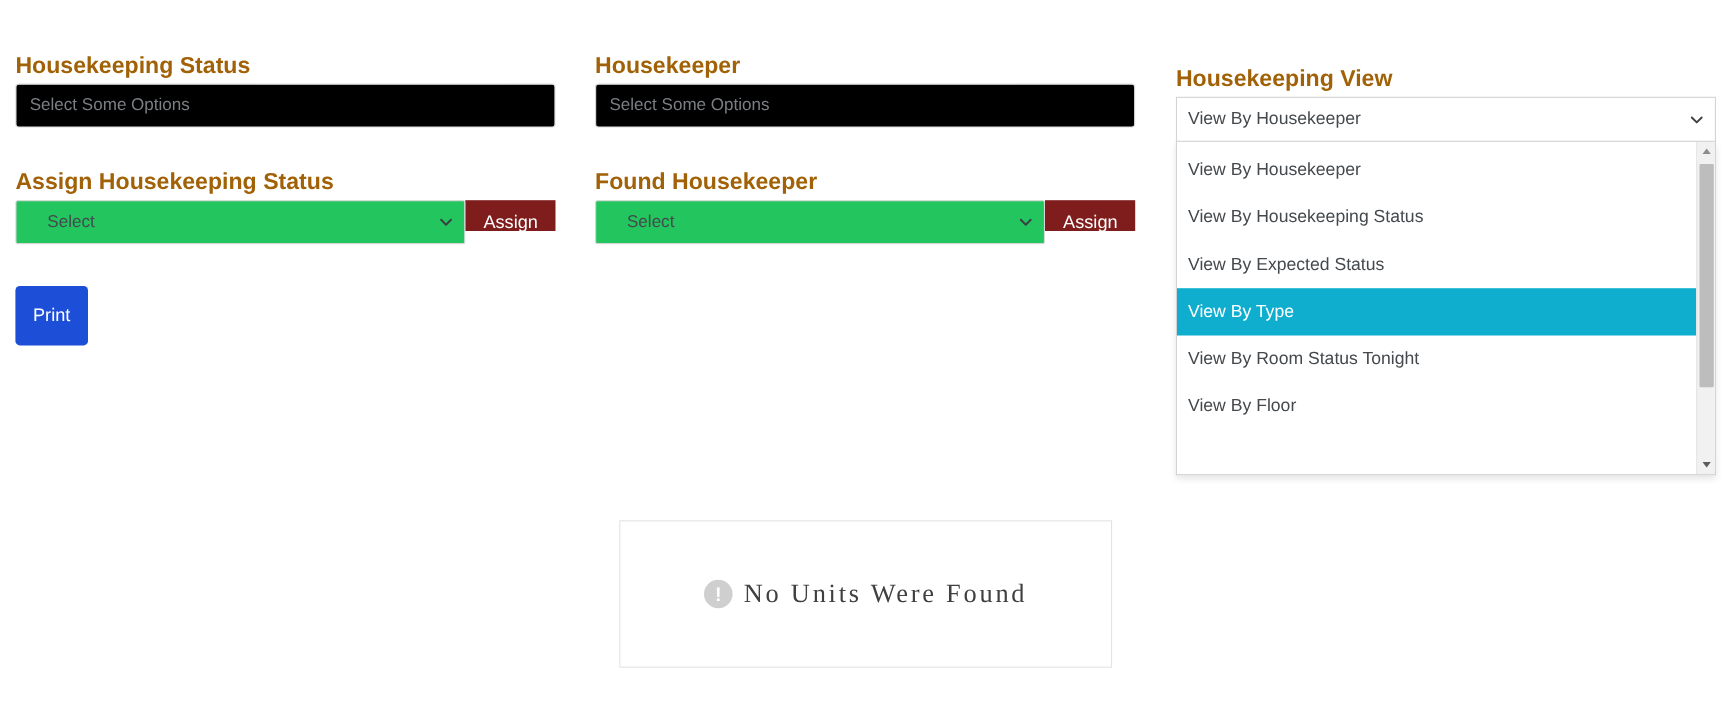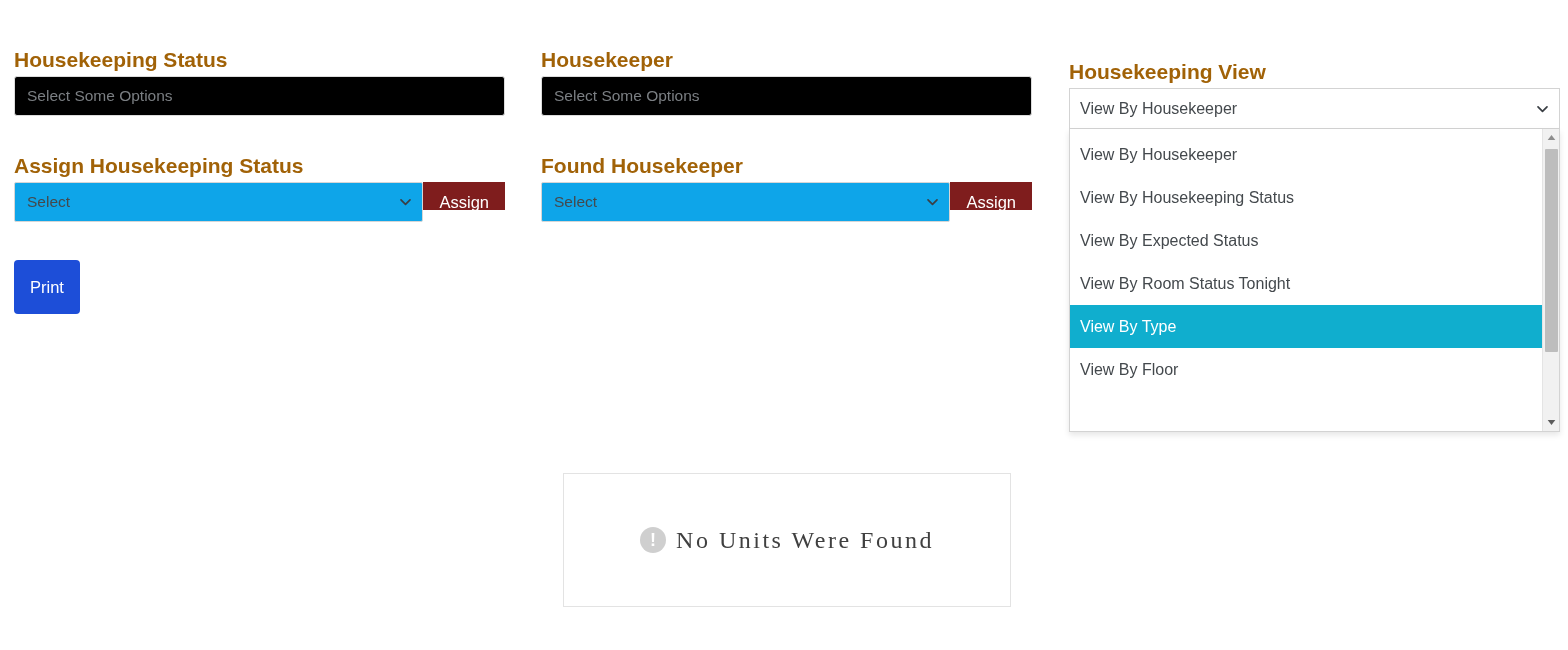--- a/index.html
+++ b/index.html
@@ -44,24 +44,24 @@
   .select-row {
     display: flex;
     align-items: stretch;
   }
 
   .select-box {
     position: relative;
     height: 40px;
     border: 1px solid #d6d6d6;
     border-radius: 2px;
-    background: #0ea5e9;
-    display: flex;
-    align-items: center;
-    padding: 0 30px 0 12px;
+    background: #22c55e;
+    display: flex;
+    align-items: center;
+    padding: 0 30px 0 28px;
     font-size: 15.5px;
     color: #44494d;
     flex: 1 1 auto;
   }
 
   .chev {
     position: absolute;
     right: 10px;
     top: 50%;
     transform: translateY(-50%);
@@ -261,22 +261,22 @@
             <path d="M2 4.3 L6.5 8.8 L11 4.3" fill="none" stroke="#3a3f44" stroke-width="1.7" stroke-linecap="round" stroke-linejoin="round"></path>
           </svg>
         </span>
       </div>
 
       <div class="dd-panel">
         <div class="dd-list">
           <div class="dd-item">View By Housekeeper</div>
           <div class="dd-item">View By Housekeeping Status</div>
           <div class="dd-item">View By Expected Status</div>
+          <div class="dd-item selected">View By Type</div>
           <div class="dd-item">View By Room Status Tonight</div>
-          <div class="dd-item selected">View By Type</div>
           <div class="dd-item">View By Floor</div>
         </div>
 
         <div class="dd-scroll">
           <div class="sb-btn sb-up">
             <svg width="9" height="7" viewBox="0 0 9 7">
                 <path d="M4.5 1 L8.3 6 L0.7 6 Z" fill="#8d8d8d"></path>
               </svg>
           </div>
           <div class="sb-thumb"></div>

